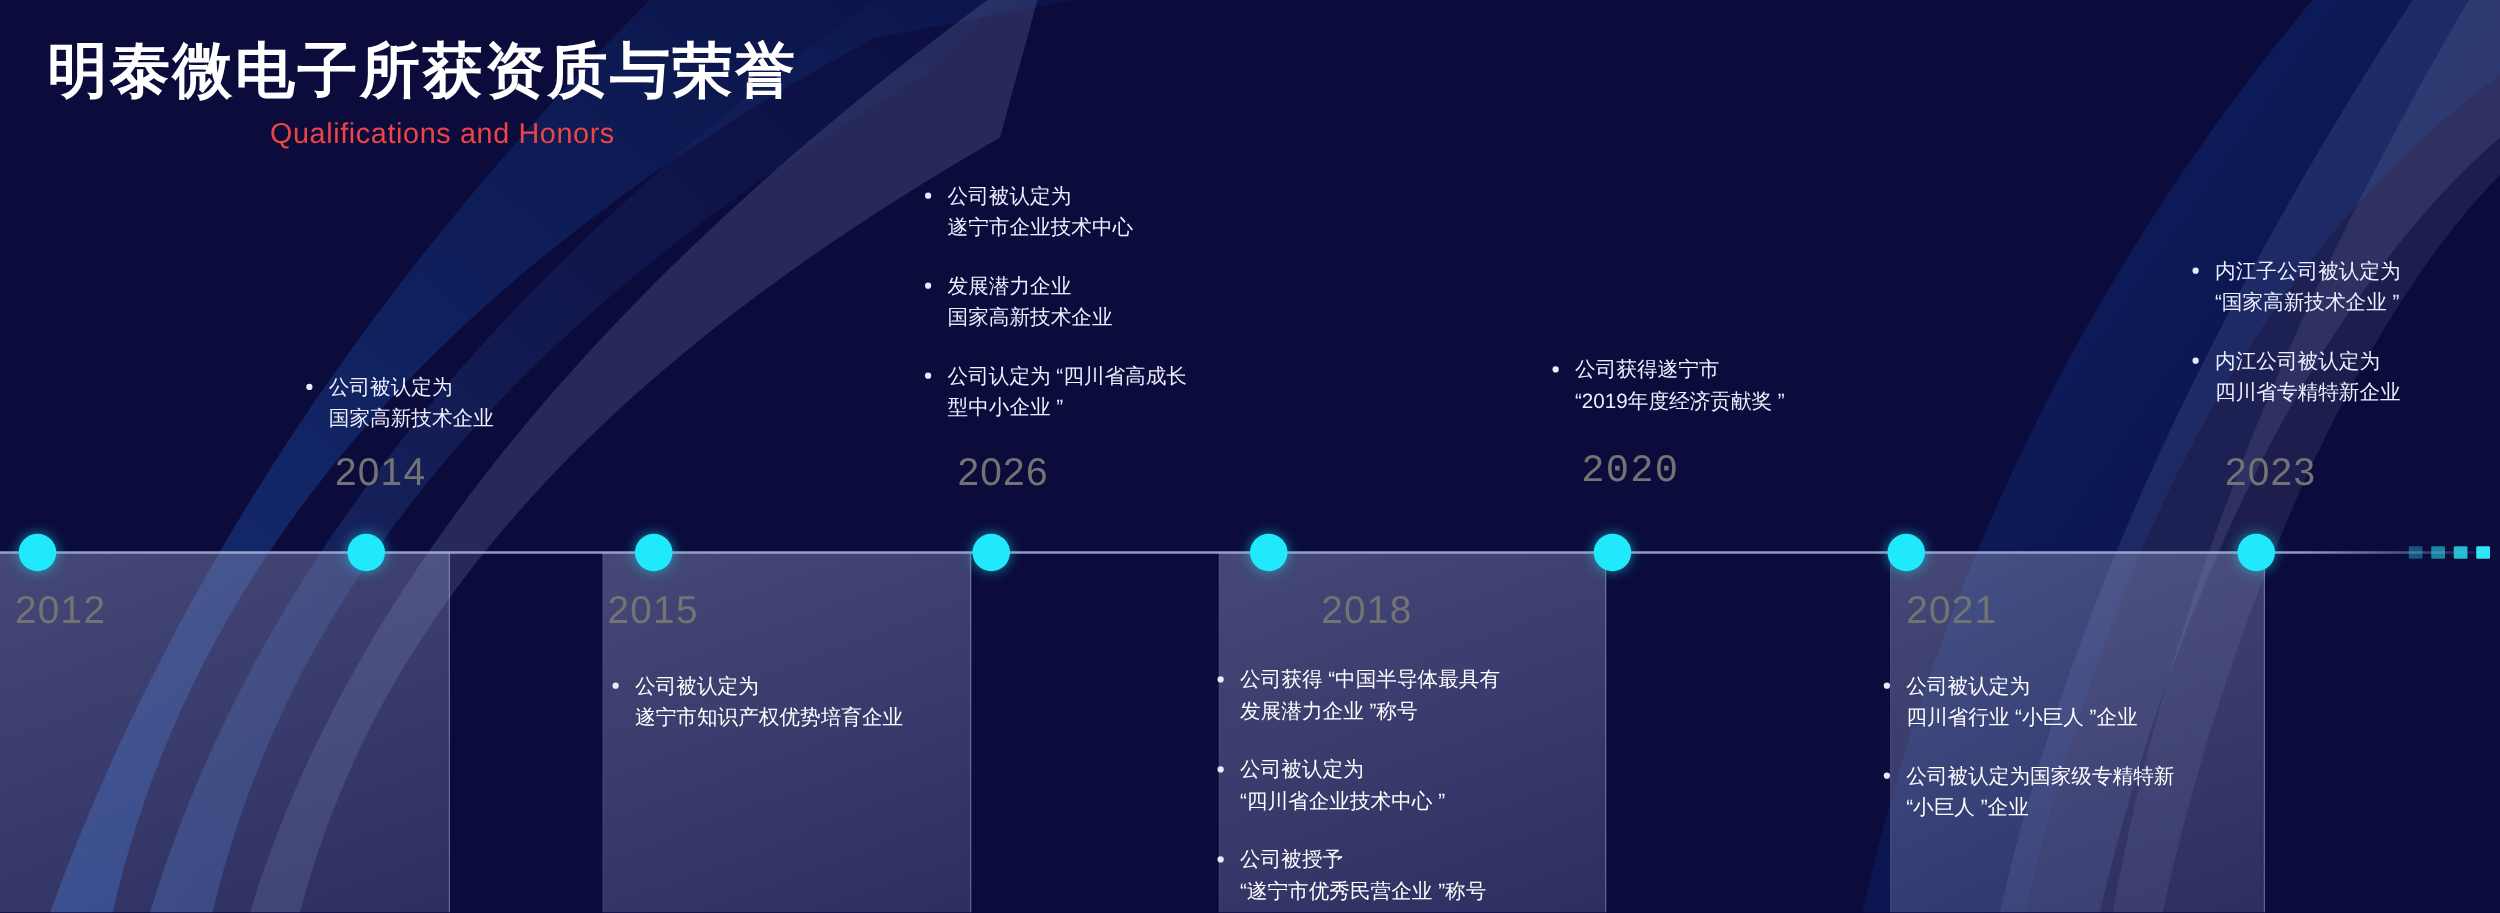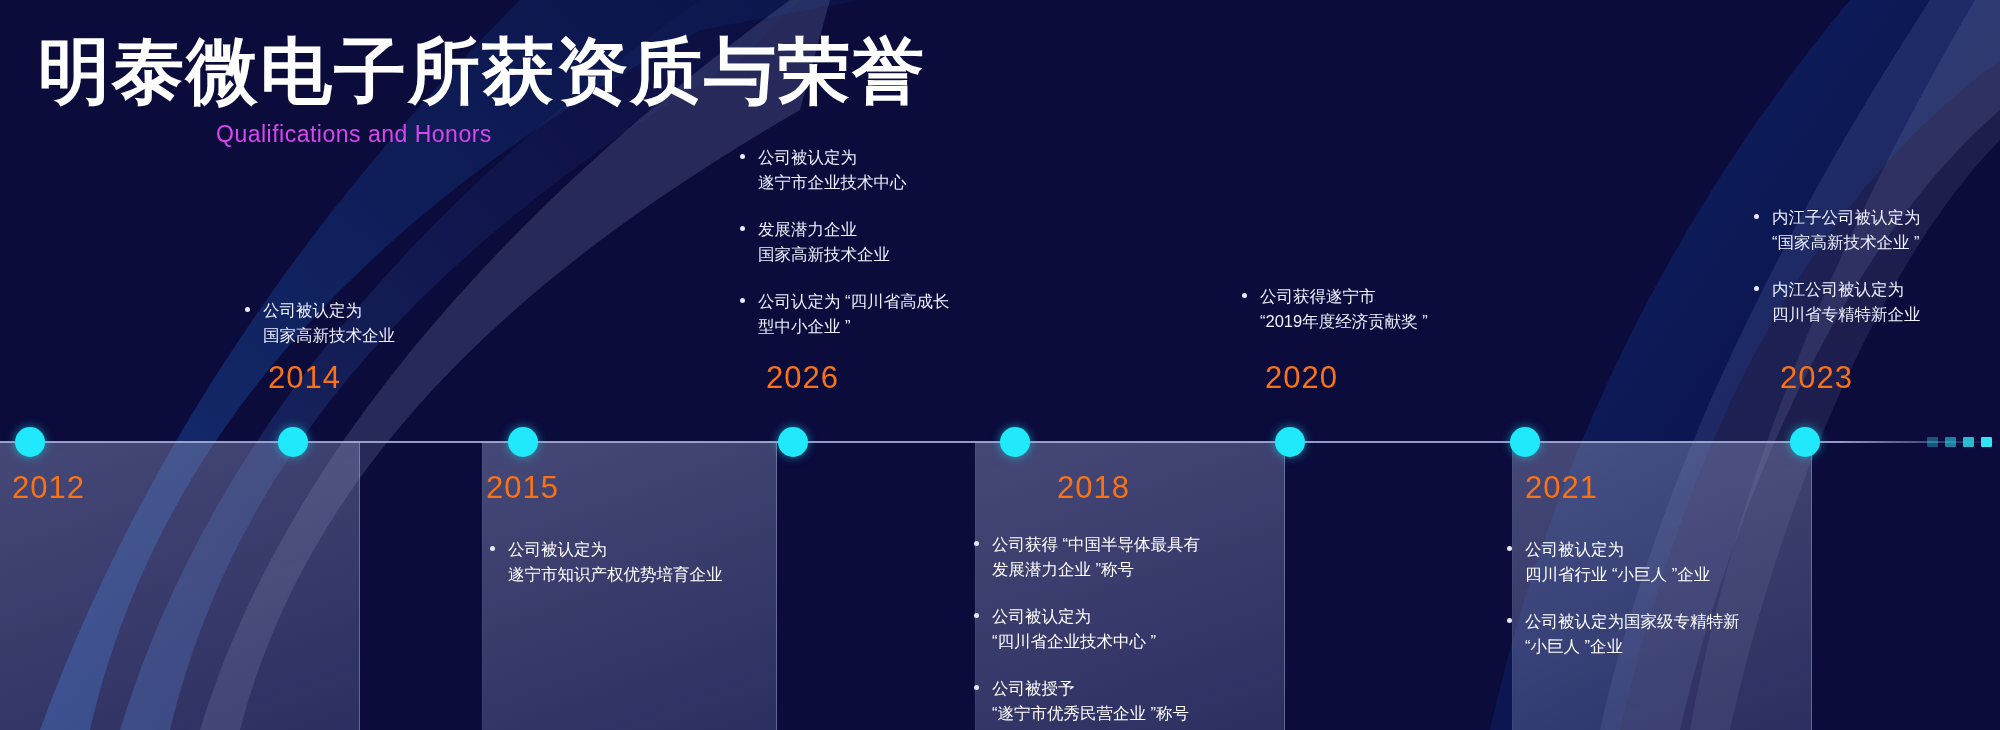--- a/index.html
+++ b/index.html
@@ -10,25 +10,25 @@
     position:relative;
   }
   #stage { position:absolute; inset:0; width:2000px; height:730px; overflow:hidden; }
 
   
   .bg-svg { position:absolute; inset:0; width:2000px; height:730px; pointer-events:none; }
 
   
   .header { position:absolute; left:38px; top:30px; z-index:6; }
   .title {
-    font-size:72px; font-weight:bold; color:#ffffff;
+    font-size:48px; font-weight:bold; color:#ffffff;
     letter-spacing:2px; line-height:1.15; white-space:nowrap;
   }
   .subtitle {
-    font-size:23px; color:#d946ef; margin-top:8px; margin-left:178px;
+    font-size:23px; color:#ef4444; margin-top:8px; margin-left:178px;
     letter-spacing:0.5px; white-space:nowrap;
   }
 
   
   .axis {
     position:absolute; left:0; top:441px; width:2000px; height:2px;
     background:linear-gradient(to right, rgba(170,180,220,.85) 0%, rgba(170,180,220,.85) 92%, rgba(170,180,220,0) 100%);
     z-index:4;
   }
   .axis-dashes { position:absolute; top:436px; right:8px; width:92px; height:12px; z-index:5; display:flex; gap:7px; align-items:center; justify-content:flex-end; }
@@ -47,21 +47,21 @@
   
   .panel {
     position:absolute; top:442px; height:288px; z-index:2;
     background:linear-gradient(160deg, rgba(150,158,200,.42), rgba(120,128,180,.30));
     border-right:1px solid rgba(200,208,240,.30);
     border-left:1px solid rgba(200,208,240,.10);
   }
 
   
   .year {
-    position:absolute; font-size:31px; color:#f97316; letter-spacing:1px; z-index:8;
+    position:absolute; font-size:31px; color:#737373; letter-spacing:1px; z-index:8;
   }
   .year-below { }
 
   
   .block { position:absolute; z-index:8; }
   ul.bullets { list-style:none;margin-top:10px; }
   ul.bullets li {
     position:relative; padding-left:20px; margin-bottom:22px;
     font-size:16.5px; line-height:1.52; color:#f2f4ff; white-space:pre-line;
   }
@@ -148,21 +148,21 @@
     </ul>
   </div>
   <div class="year" style="left:766px; top:360px;">2026</div>
 
   <div class="block above" style="left:1240px; top:274px; width:280px;">
     <ul class="bullets">
       <li>公司获得遂宁市
 “2019年度经济贡献奖 ”</li>
     </ul>
   </div>
-  <div class="year" style="left:1265px; top:360px;">2020</div>
+  <div class="year" style="left:1265px; top:360px;font-family:Liberation Mono, monospace;">2020</div>
 
   <div class="block above" style="left:1752px; top:195px; width:280px;">
     <ul class="bullets">
       <li>内江子公司被认定为
 “国家高新技术企业 ”</li>
       <li>内江公司被认定为
 四川省专精特新企业</li>
     </ul>
   </div>
   <div class="year" style="left:1780px; top:360px;">2023</div>

